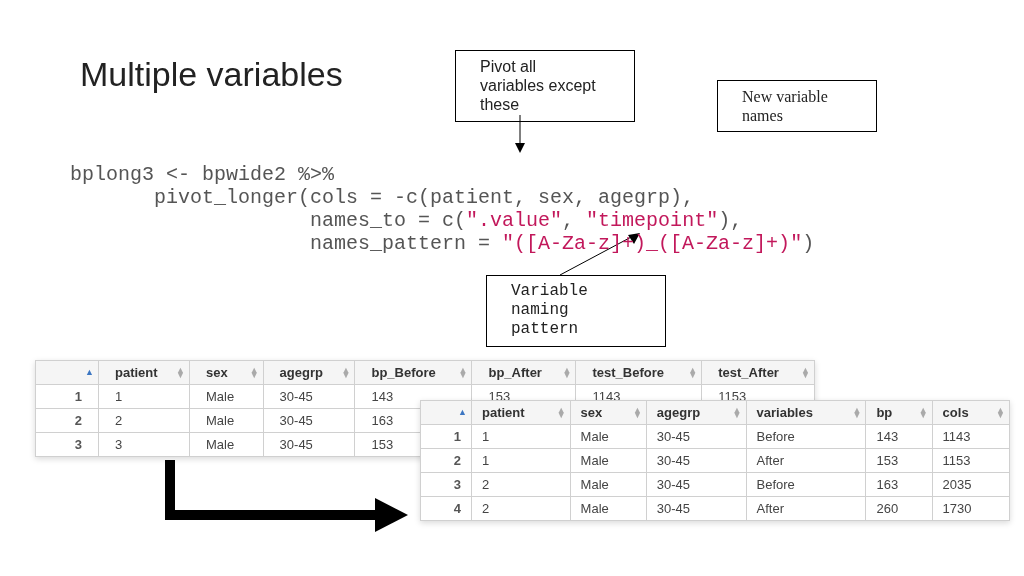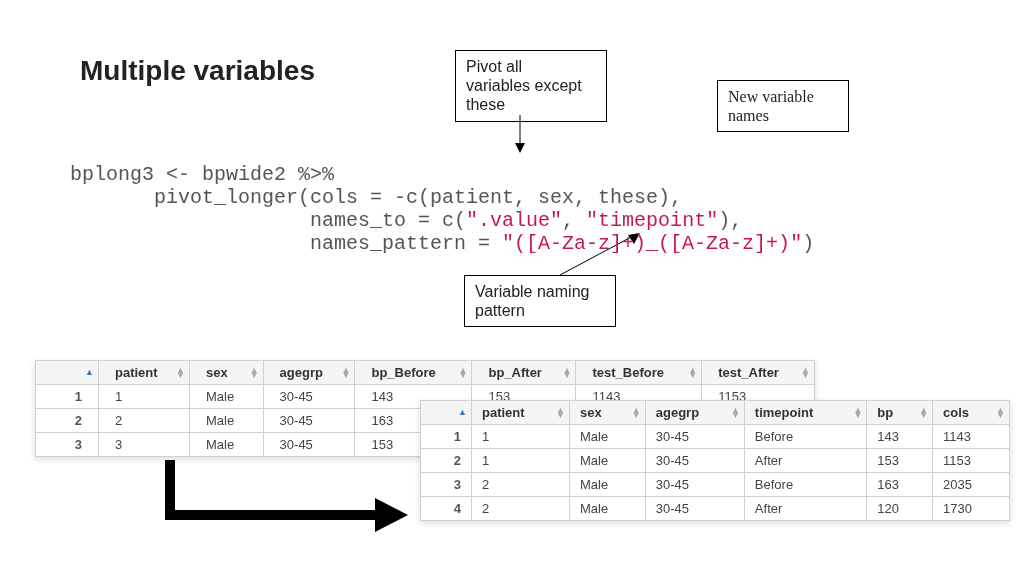--- a/index.html
+++ b/index.html
@@ -10,28 +10,28 @@
     background: #fff;
     font-family: "Segoe UI", Arial, sans-serif;
     color: #222;
     position: relative;
     overflow: hidden;
   }
   .title {
     position: absolute;
     left: 80px;
     top: 55px;
-    font-size: 28px;
-    font-weight: 700;
+    font-size: 34px;
+    font-weight: 400;
   }
   .callout {
     position: absolute;
     border: 1px solid #000;
     background: #fff;
-    padding: 6px 10px;
+    padding: 6px 24px;
     font-size: 16px;
     line-height: 1.2;
   }
   .code {
     position: absolute;
     left: 70px;
     top: 140px;
     font-family: "Courier New", monospace;
     font-size: 20px;
     color: #555;
@@ -92,35 +92,35 @@
     height: 80px;
   }
 </style>
 </head>
 <body>
 
 <div class="title">Multiple variables</div>
 
 <div class="callout" style="left:455px; top:50px; width:130px;">Pivot all<br>variables except<br>these</div>
 <div class="callout" style="left:717px; top:80px; width:110px;font-family:Liberation Serif, serif;">New variable<br>names</div>
-<div class="callout" style="left:464px; top:275px; width:130px;">Variable naming<br>pattern</div>
+<div class="callout" style="left:486px; top:275px; width:130px;font-family:Liberation Mono, monospace;">Variable naming<br>pattern</div>
 
 <svg class="ann" style="left:510px; top:115px;" width="20" height="40">
   <line x1="10" y1="0" x2="10" y2="30" stroke="#000" stroke-width="1"></line>
   <polygon points="10,38 5,28 15,28" fill="#000"></polygon>
 </svg>
 
 <svg class="ann" style="left:560px; top:230px;" width="90" height="50">
   <line x1="0" y1="45" x2="75" y2="5" stroke="#000" stroke-width="1"></line>
   <polygon points="80,3 68,5 74,14" fill="#000"></polygon>
 </svg>
 
 <div class="code">
 <span>bplong3 &lt;- bpwide2 %&gt;%</span>
-<span>       pivot_longer(cols = -c(patient, sex, these),</span>
+<span>       pivot_longer(cols = -c(patient, sex, agegrp),</span>
 <span>                    names_to = c(</span><span class="str">".value"</span><span>, </span><span class="str">"timepoint"</span><span>),</span>
 <span>                    names_pattern = </span><span class="str">"([A-Za-z]+)_([A-Za-z]+)"</span><span>)</span>
 </div>
 
 <table id="t1" class="data">
   <tbody>
       <tr>
     <th class="idx">
           <span class="sort" style="color:#3c76c2;">▲</span>
         </th>
@@ -167,21 +167,21 @@
 
 <table id="t2" class="data">
   <tbody>
       <tr>
     <th class="idx">
           <span class="sort" style="color:#3c76c2;">▲</span>
         </th>
     <th><span>patient</span><span class="sort">▲<br>▼</span></th>
     <th><span>sex</span><span class="sort">▲<br>▼</span></th>
     <th><span>agegrp</span><span class="sort">▲<br>▼</span></th>
-    <th><span>timepoint</span><span class="sort">▲<br>▼</span></th>
+    <th><span>variables</span><span class="sort">▲<br>▼</span></th>
     <th><span>bp</span><span class="sort">▲<br>▼</span></th>
     <th><span>cols</span><span class="sort">▲<br>▼</span></th>
   </tr>
   <tr>
     <td class="idx">1</td>
     <td>1</td>
     <td>Male</td>
     <td>30-45</td>
     <td>Before</td>
     <td>143</td>
@@ -204,21 +204,21 @@
     <td>Before</td>
     <td>163</td>
     <td>2035</td>
   </tr>
   <tr>
     <td class="idx">4</td>
     <td>2</td>
     <td>Male</td>
     <td>30-45</td>
     <td>After</td>
-    <td>120</td>
+    <td>260</td>
     <td>1730</td>
   </tr>
 </tbody>
   </table>
 
 <svg class="big-arrow" viewBox="0 0 260 80">
   <path d="M20 0 L20 55 L230 55" stroke="#000" stroke-width="10" fill="none"></path>
   <polygon points="258,55 225,38 225,72" fill="#000"></polygon>
 </svg>
 

